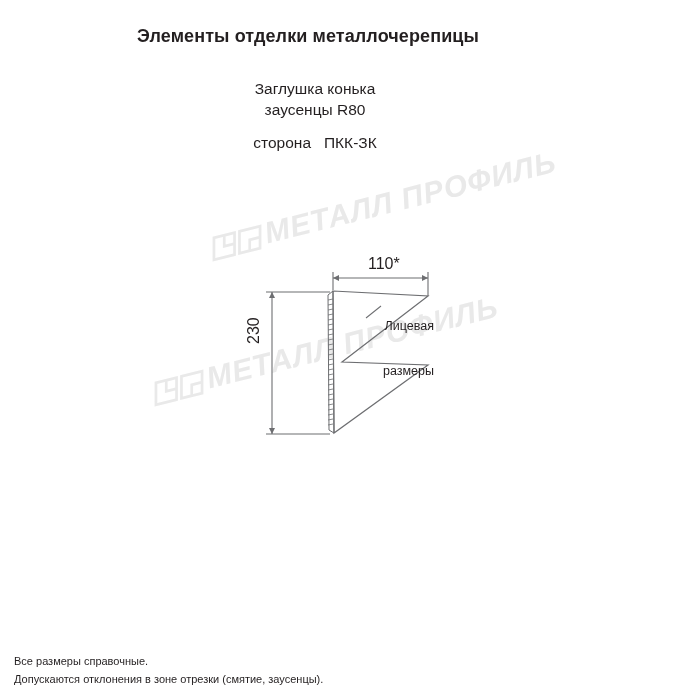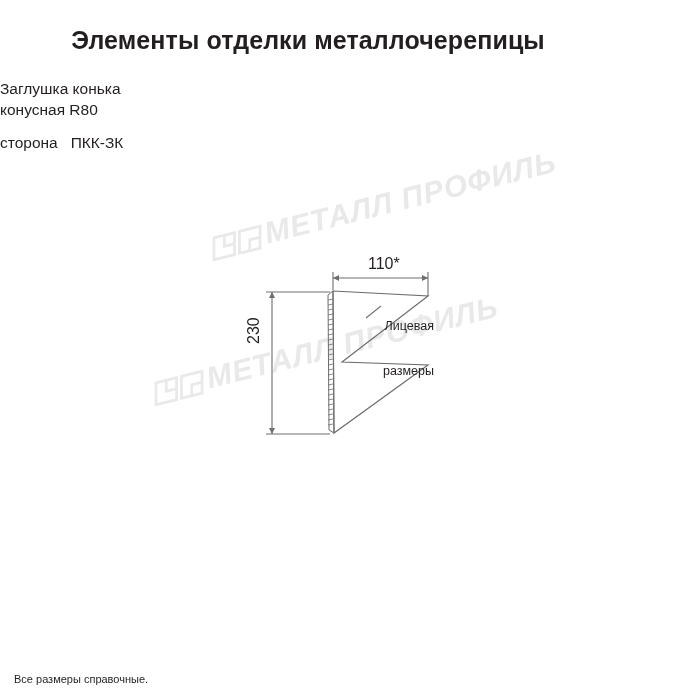--- a/index.html
+++ b/index.html
@@ -18,29 +18,30 @@
   .page {
     position: absolute;
     inset: 0;
   }
   .title {
     position: absolute;
     top: 26px;
     left: 0;
     width: 616px;
     text-align: center;
-    font-size: 25px;
+    font-size: 18px;
     font-weight: bold;
     letter-spacing: 0.1px;
   }
   .subtitle {
     position: absolute;
     top: 78px;
     left: 0;
     width: 630px;
+    text-align: center;
     font-size: 15.5px;
     line-height: 21px;
   }
   .subtitle div {
     white-space: pre;
   }
   .sub-line3 {
     margin-top: 12px;
   }
   .footnotes {
@@ -111,21 +112,21 @@
 
   <div class="watermark-layer">
     <div class="wm wm1"><span class="wm-mark">◳◲</span><span>МЕТАЛЛ ПРОФИЛЬ</span></div>
     <div class="wm wm2"><span class="wm-mark">◳◲</span><span>МЕТАЛЛ ПРОФИЛЬ</span></div>
   </div>
 
   <div class="title">Элементы отделки металлочерепицы</div>
 
   <div class="subtitle">
     <div>Заглушка конька</div>
-    <div>конусная R80</div>
+    <div>заусенцы R80</div>
     <div class="sub-line3">сторона   ПКК-ЗК</div>
   </div>
 
   <svg class="drawing" width="700" height="700" viewBox="0 0 700 700">
     <g stroke="#6d6e71" fill="none" stroke-width="1.1">
 
       <line x1="333" y1="278" x2="428" y2="278"></line>
       <polyline points="339,275 333,278 339,281" fill="#6d6e71" stroke="none"></polyline>
       <polyline points="422,275 428,278 422,281" fill="#6d6e71" stroke="none"></polyline>
 
@@ -177,15 +178,16 @@
   <div class="dim-h-label">110*</div>
   <div class="dim-v-label">230</div>
 
   <div class="figure-caption-face">
     <div>Лицевая</div>
     <div>размеры</div>
   </div>
 
   <div class="footnotes">
     <div>Все размеры справочные.</div>
+    <div>Допускаются отклонения в зоне отрезки (смятие, заусенцы).</div>
   </div>
 
 </div>
 
 </body></html>

